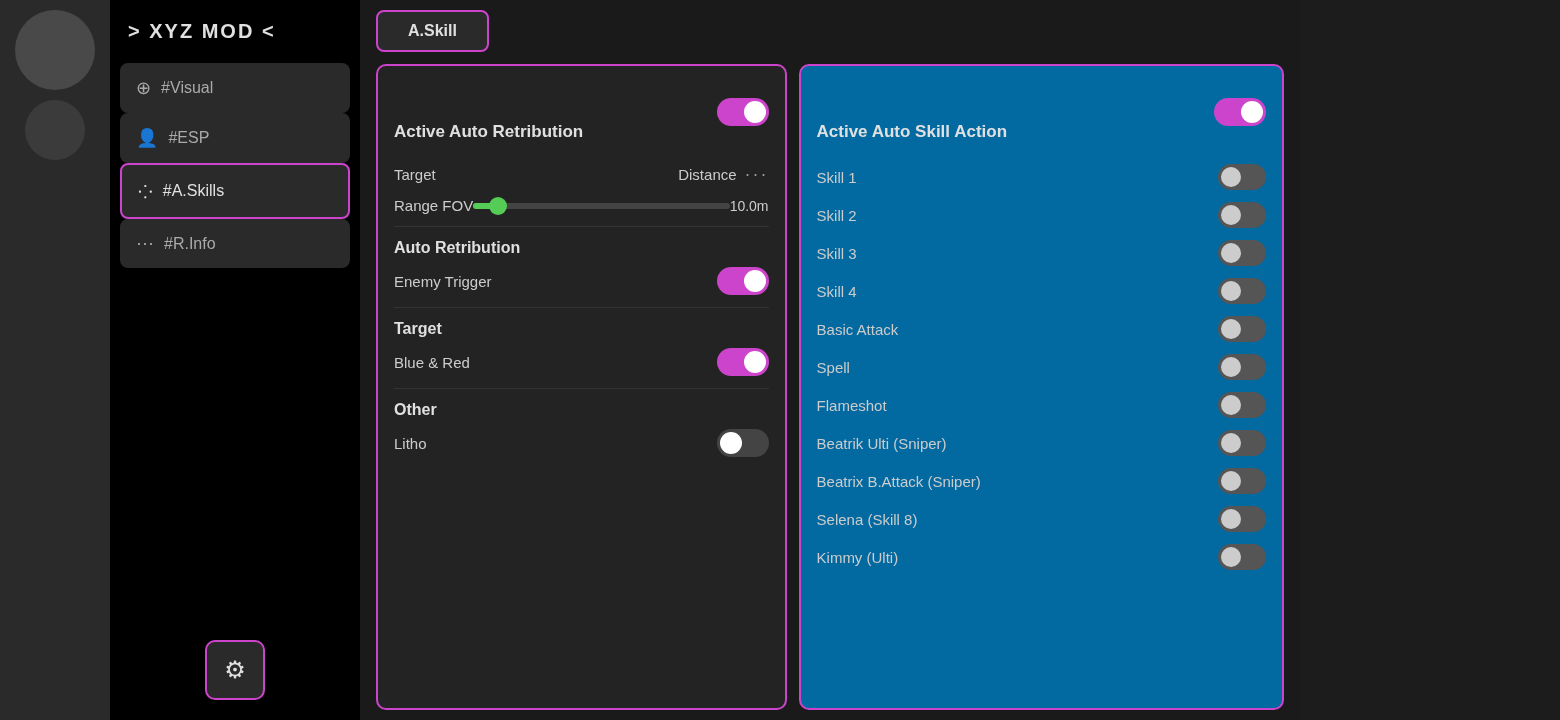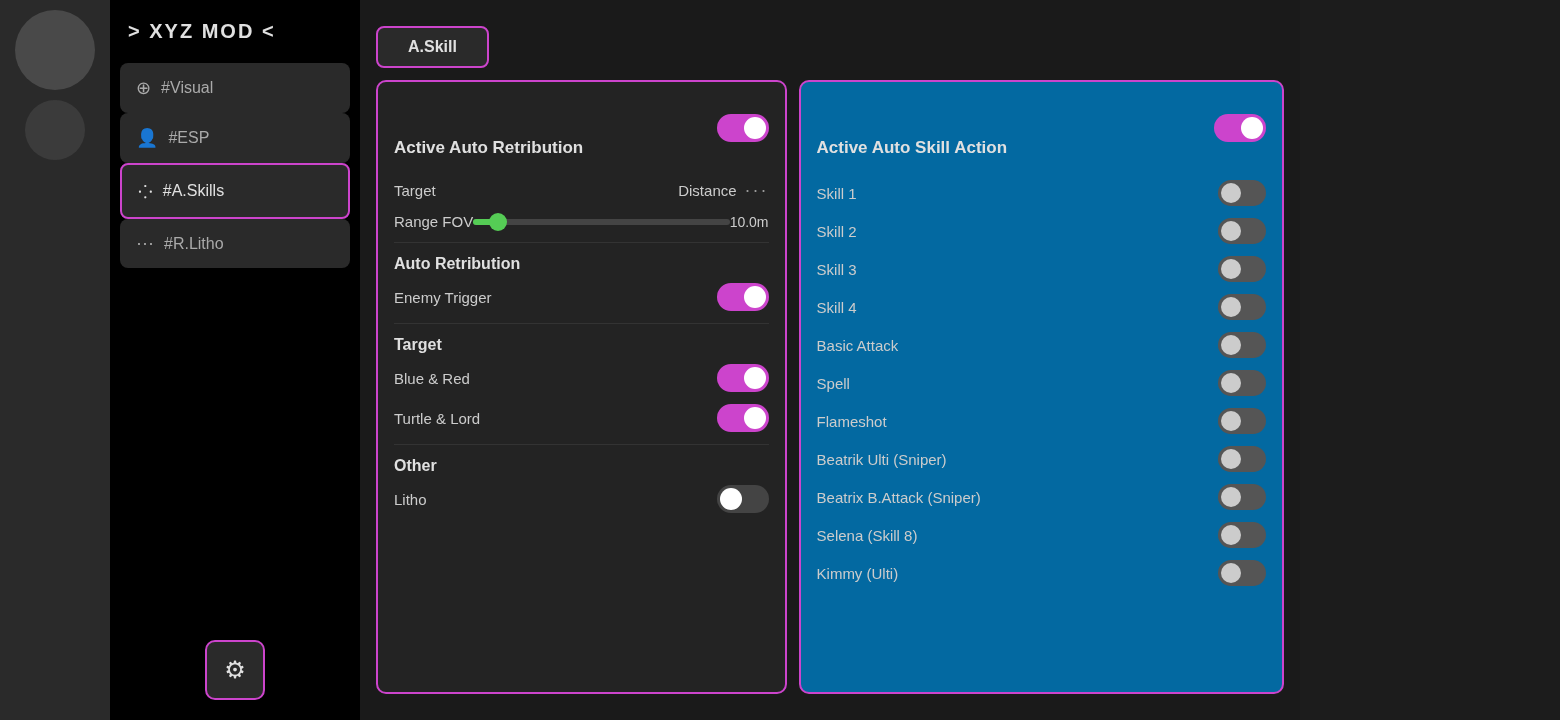--- a/index.html
+++ b/index.html
@@ -89,21 +89,21 @@
       align-self: center;
       margin-bottom: 10px;
       background: #2a2a2a;
     }
 
     
     .main {
       flex: 1;
       display: flex;
       flex-direction: column;
-      padding: 26px 16px;
+      padding: 10px 16px;
       overflow: hidden;
     }
 
     
     .tabs {
       display: flex;
       gap: 8px;
       margin-bottom: 12px;
     }
     .tab {
@@ -309,21 +309,21 @@
   <div class="nav-item">
     <span class="nav-icon">👤</span>
     <span>#ESP</span>
   </div>
   <div class="nav-item active">
     <span class="nav-icon">⁘</span>
     <span>#A.Skills</span>
   </div>
   <div class="nav-item">
     <span class="nav-icon">···</span>
-    <span>#R.Litho</span>
+    <span>#R.Info</span>
   </div>
 
   <div class="nav-spacer"></div>
 
   <div class="settings-btn">
     <span>⚙</span>
   </div>
 </div>
 
 <div class="main">
@@ -376,26 +376,20 @@
 
       <hr class="divider">
 
       <div class="section-header">Target</div>
       <div class="row">
         <span class="row-label">Blue &amp; Red</span>
         <div class="toggle on">
           <div class="knob"></div>
         </div>
       </div>
-      <div class="row">
-        <span class="row-label">Turtle &amp; Lord</span>
-        <div class="toggle on">
-          <div class="knob"></div>
-        </div>
-      </div>
 
       <hr class="divider">
 
       <div class="section-header">Other</div>
       <div class="row">
         <span class="row-label">Litho</span>
         <div class="toggle off">
           <div class="knob"></div>
         </div>
       </div>

